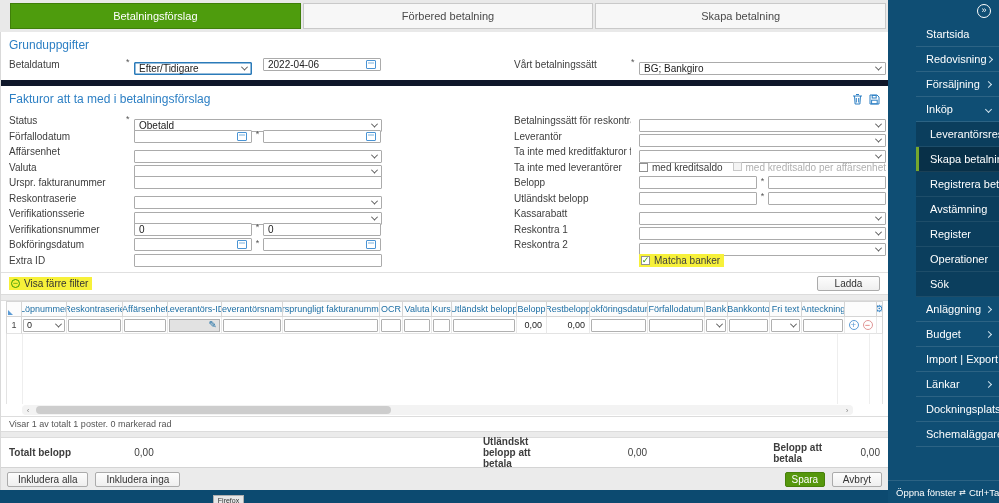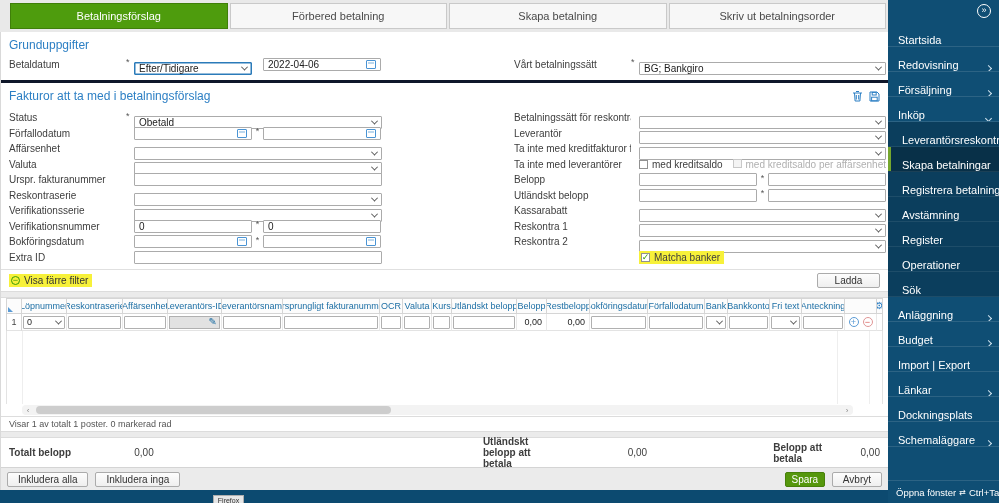--- a/index.html
+++ b/index.html
@@ -101,40 +101,39 @@
   .spacer-flex { flex:1; }
 
   
   .taskbar { position:absolute; left:0; bottom:0; width:888px; height:13px; background:#0c4a70; overflow:hidden; }
   .task-btn { position:absolute; left:213px; top:5px; width:31px; height:12px; background:#e6e6e6; border:1px solid #aeaeae; font-size:7px; color:#333; text-align:center; line-height:9px; overflow:hidden; }
 
   
   .sidebar { position:absolute; right:0; top:0; width:111px; height:503px; background:#0f4e74; display:flex; flex-direction:column; color:#fff; }
   .sb-head { height:22px; flex:none; display:flex; align-items:center; justify-content:flex-end; padding-right:8px; }
   .collapse { width:14px; height:14px; border:1.5px solid #fff; border-radius:50%; font-size:9px; line-height:11px; text-align:center; cursor:pointer; }
-  .sb-item { height:25px; flex:none; display:flex; align-items:flex-end; padding:0 8px 0 10px; font-size:11px; border-bottom:1px solid rgba(255,255,255,.12); cursor:pointer; white-space:nowrap; overflow:hidden; position:relative; }
+  .sb-item { height:25px; flex:none; display:flex; align-items:center; padding:0 8px 0 10px; font-size:11px; border-bottom:1px solid rgba(255,255,255,.12); cursor:pointer; white-space:nowrap; overflow:hidden; position:relative;margin-left:28px; }
   .sb-item .chev { margin-left:auto; width:5px; height:5px; border-right:1.2px solid #cfe2ee; border-bottom:1.2px solid #cfe2ee; flex:none; }
   .chev.r { transform:rotate(-45deg); }
   .chev.d { transform:rotate(45deg); }
   .sb-sub { background:#0b3e5d; padding-left:14px; border-bottom:1px solid rgba(255,255,255,.08); }
   .sb-sub.active { background:#083048; }
   .sb-sub.active::before { content:""; position:absolute; left:0; top:0; bottom:0; width:3px; background:#76a72e; }
   .sb-bottom { margin-top:auto; height:23px; flex:none; display:flex; align-items:center; gap:3px; padding:0 4px 0 8px; font-size:9.5px; border-top:1px solid rgba(255,255,255,.12); white-space:nowrap; overflow:hidden; cursor:pointer; }
 </style>
 </head>
 <body>
 
 <div class="app">
   <div class="main">
 
     <div class="tabbar">
       <div class="tab active">Betalningsförslag</div>
       <div class="tab">Förbered betalning</div>
       <div class="tab">Skapa betalning</div>
-      <div class="tab">Skriv ut betalningsorder</div>
     </div>
 
     <div class="panel">
 
       <div class="section-title">Grunduppgifter</div>
       <div class="frow" style="margin-bottom:8px;">
         <div class="flabel">Betaldatum</div>
         <div class="req">*</div>
         <div class="ctrl">
           <div class="select focused pair-field">
@@ -151,21 +150,21 @@
         <div class="flabel">Vårt betalningssätt</div>
         <div class="req">*</div>
         <div class="ctrl ctrl-r">
           <div class="select w-full">
             <span>BG; Bankgiro</span>
             <span class="dn"></span>
           </div>
         </div>
       </div>
 
-      <div class="sec-head" style="border-top:3px solid #0f172a;">
+      <div class="sec-head" style="border-top:6px solid #0f172a;">
         <div class="section-title">Fakturor att ta med i betalningsförslag</div>
         <div class="sec-icons">
           <span><svg width="11" height="12" viewBox="0 0 11 12">
                 <path d="M1 3h9M4 1.5h3M2.5 3l.6 8h4.8l.6-8M4.3 5v4.5M6.7 5v4.5" stroke="#2c7fc4" stroke-width="1" fill="none"></path>
               </svg></span>
           <span><svg width="11" height="11" viewBox="0 0 11 11">
                 <path d="M1 1h7l2 2v7H1z" fill="none" stroke="#2c7fc4"></path>
                 <rect x="3.2" y="1.4" width="4" height="2.6" fill="none" stroke="#2c7fc4"></rect>
                 <rect x="2.6" y="6.2" width="5.6" height="3.6" fill="none" stroke="#2c7fc4"></rect>
               </svg></span>

